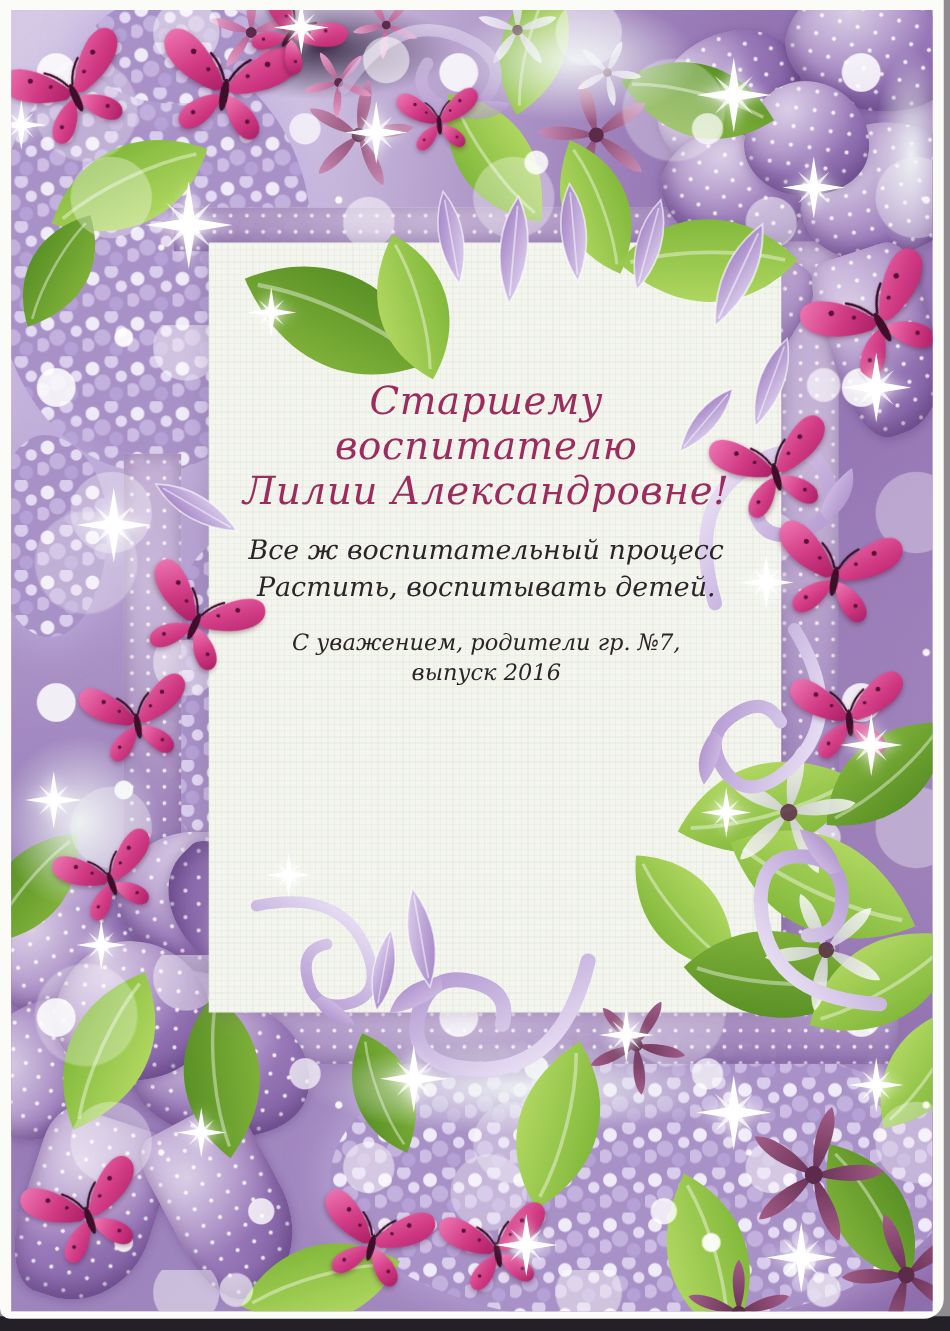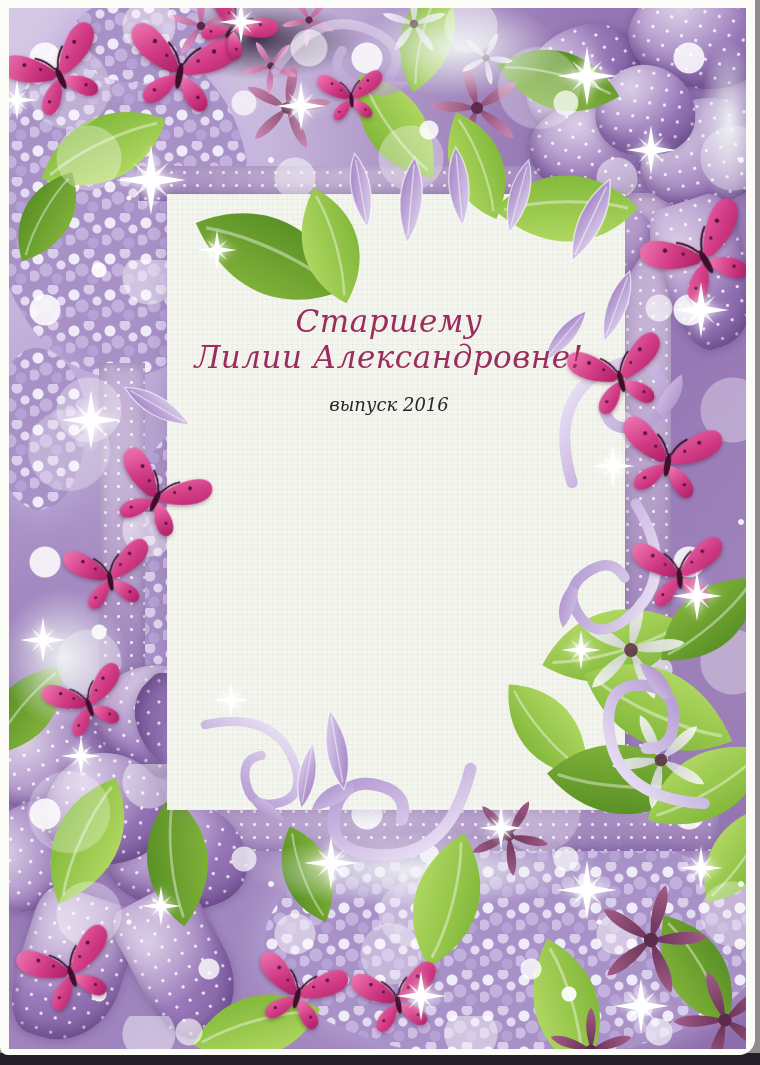--- a/index.html
+++ b/index.html
@@ -490,23 +490,27 @@
     <svg class="dec spk" style="left:632px;top:998px;width:56px;height:56px;transform:translate(-50%,-50%);" viewBox="0 0 100 100">
         <use href="#symSparkle"></use>
       </svg>
     <svg class="dec spk" style="left:72px;top:748px;width:40px;height:40px;transform:translate(-50%,-50%);" viewBox="0 0 100 100">
         <use href="#symSparkle"></use>
       </svg>
 
     <div class="text-wrap">
       <div class="title">
         <div>Старшему</div>
+        <div>воспитателю</div>
         <div>Лилии Александровне!</div>
       </div>
       <div class="poem">
+        <div>Все ж воспитательный процесс</div>
+        <div>Растить, воспитывать детей.</div>
       </div>
       <div class="sign">
+        <div>С уважением, родители гр. №7,</div>
         <div>выпуск 2016</div>
       </div>
     </div>
 
   </div>
 </div>
 
 </body></html>

